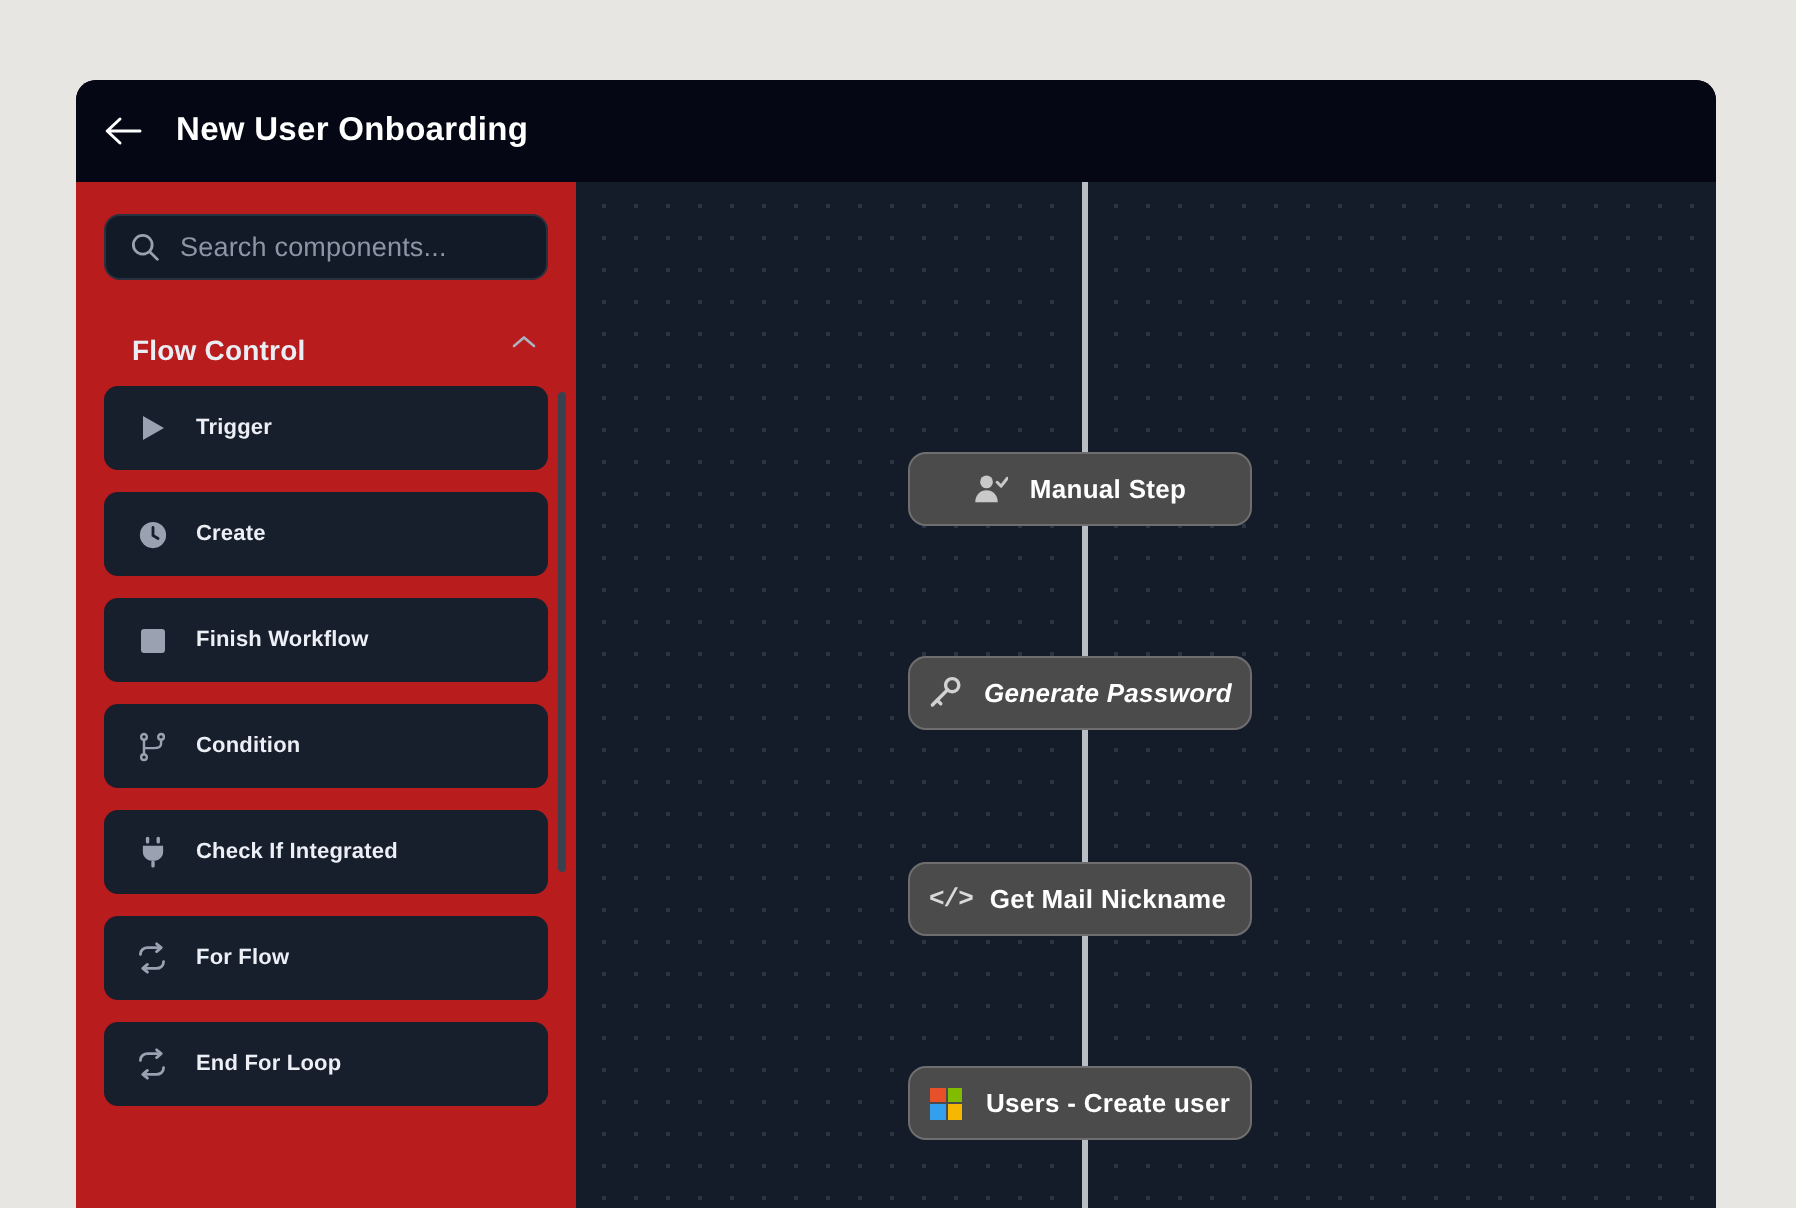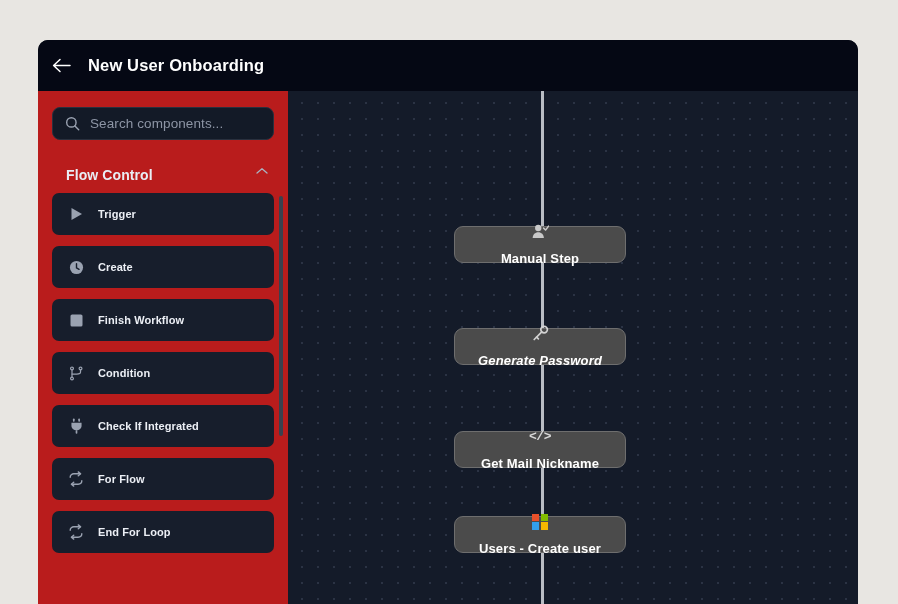--- a/index.html
+++ b/index.html
@@ -171,21 +171,20 @@
     height: 37px;
     background: #4b4b4b;
     border: 1.5px solid #6e6e6e;
     border-radius: 9px;
     display: flex;
     align-items: center;
     justify-content: center;
     gap: 11px;
     cursor: grab;
     z-index: 2;
-    flex-direction: column;
   }
   .node .n-icon {
     width: 17px; height: 17px;
     display: flex; align-items: center; justify-content: center;
     flex: 0 0 17px;
   }
   .node .n-label {
     color: #ffffff;
     font-size: 13px;
     font-weight: bold;
@@ -357,21 +356,21 @@
         <span class="n-label">Generate Password</span>
       </div>
 
       <div class="node" style="top:340px;">
         <span class="n-icon">
           <span class="code-glyph">&lt;/&gt;</span>
         </span>
         <span class="n-label">Get Mail Nickname</span>
       </div>
 
-      <div class="node" style="top:425px;">
+      <div class="node" style="top:442px;">
         <span class="n-icon">
           <span class="ms-logo">
             <i style="background:#e8502a"></i>
             <i style="background:#82bc00"></i>
             <i style="background:#32a0ec"></i>
             <i style="background:#f5b700"></i>
           </span>
         </span>
         <span class="n-label">Users - Create user</span>
       </div>

